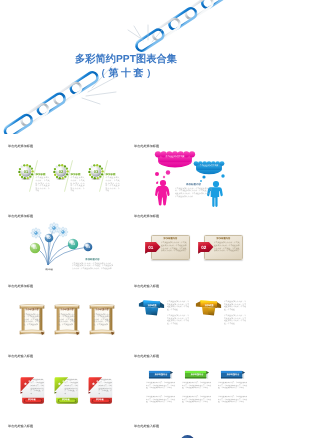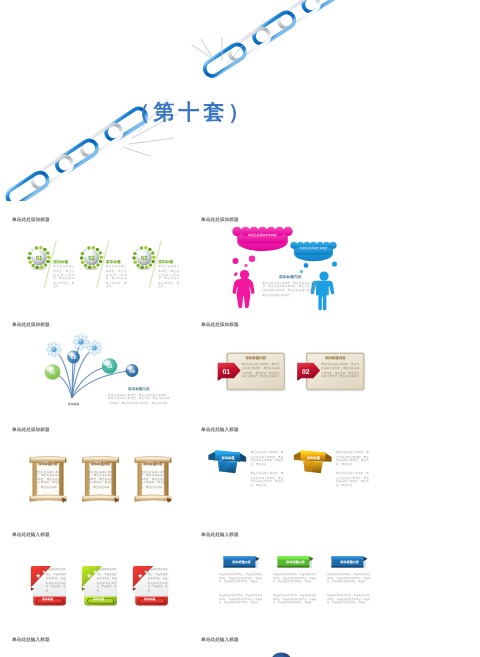--- a/index.html
+++ b/index.html
@@ -75,21 +75,21 @@
   
   #sl11{height:20px;}
   #sl11 .navyball{position:absolute;left:54px;top:17px;width:15px;height:15px;border-radius:50%;
      background:radial-gradient(circle at 38% 30%,#3a6fae 0%,#1d3f7c 55%,#0d2352 100%);}
   
   #cover{left:0;top:0;width:252px;height:134px;}
   #cover .chain{position:absolute;left:0;top:0;}
   #cover .ctitle{position:absolute;left:0;right:0;top:54px;text-align:center;
       font-size:10.2px;line-height:11px;font-weight:bold;color:#3a77c4;letter-spacing:0.05px;}
   #cover .csub{position:absolute;left:0;right:0;top:69px;text-align:center;
-      font-size:14px;line-height:10px;font-weight:bold;color:#3a77c4;letter-spacing:2.6px;text-indent:2.6px;}
+      font-size:10px;line-height:10px;font-weight:bold;color:#3a77c4;letter-spacing:2.6px;text-indent:2.6px;}
 </style>
 </head>
 <body>
 
 <div class="page">
 
   <section class="slide" id="cover">
      <svg class="chain" viewBox="0 0 252 134" width="252" height="134">
        <defs>
          <linearGradient id="bluLink" x1="0" y1="0" x2="0.45" y2="1">
@@ -123,20 +123,21 @@
           <line x1="140" y1="38" x2="128" y2="30"></line>
           <line x1="143" y1="41" x2="134" y2="26"></line>
           <line x1="148" y1="40" x2="148" y2="25"></line>
           <line x1="152" y1="42" x2="162" y2="30"></line>
           <line x1="92" y1="88" x2="112" y2="66"></line>
           <line x1="88" y1="92" x2="118" y2="76"></line>
           <line x1="86" y1="96" x2="116" y2="92"></line>
           <line x1="82" y1="98" x2="100" y2="104"></line>
         </g>
      </svg>
+     <div class="ctitle">多彩简约PPT图表合集</div>
      <div class="csub">（第十套）</div>
   </section>
 
   <section class="slide half r1 cL" id="sl2">
     <div class="s-title">单击此处添加标题</div>
     <div class="g2wrap">
         <div class="grp" style="left: 17px;">
           <svg class="sph" viewBox="0 0 30 30">
             <defs>
               <radialGradient id="sgr0" cx="38%" cy="30%" r="72%">

